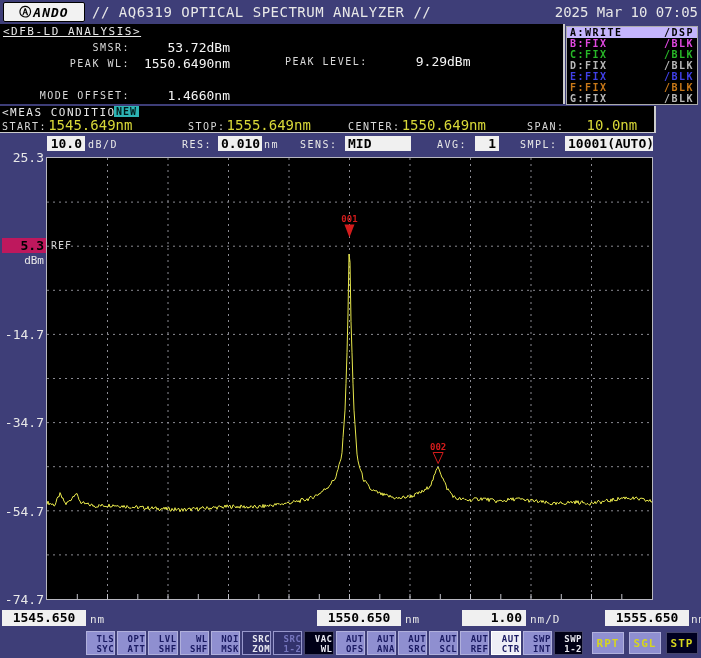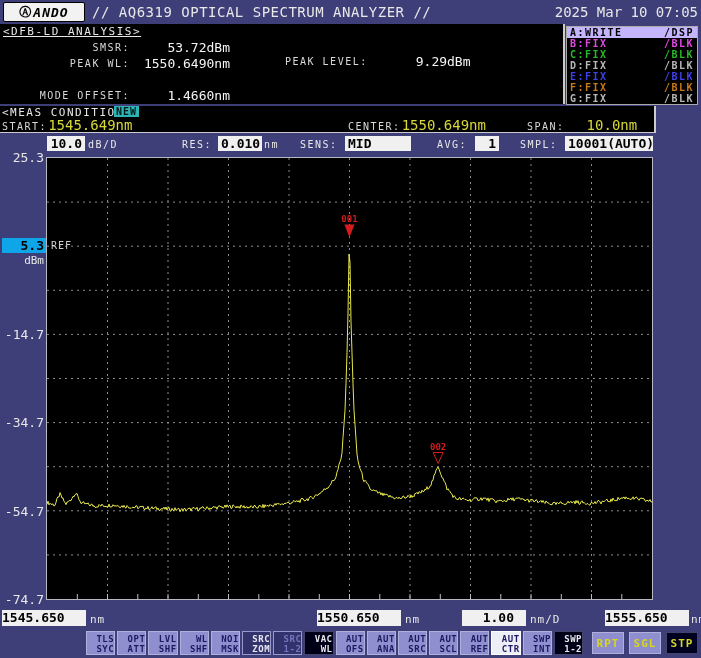--- a/index.html
+++ b/index.html
@@ -36,26 +36,26 @@
   .mvalue{color:#d8d838;font-size:14px;margin-left:1px;}
   
   .slabel{position:absolute;top:139px;color:#e8e8e8;font-size:10px;letter-spacing:1.5px;white-space:nowrap;}
   .sbox{position:absolute;top:136px;height:15px;line-height:15px;background:#f0f0f0;color:#000;
     font-size:13px;font-weight:bold;padding:0 3px;white-space:nowrap;}
   
   .plot{position:absolute;left:46px;top:157px;width:607px;height:443px;background:#000;
     border:1px solid #b8b8c0;box-sizing:border-box;}
   .ref-text{position:absolute;left:4px;top:82px;color:#d0d0d0;font-size:10px;letter-spacing:1px;}
   .ylabel{position:absolute;left:0;width:44px;text-align:right;color:#e8e8e8;font-size:13px;white-space:nowrap;}
-  .ref-box{position:absolute;left:2px;top:238px;width:42px;height:15px;line-height:15px;background:#0ea5e9;
+  .ref-box{position:absolute;left:2px;top:238px;width:42px;height:15px;line-height:15px;background:#be185d;
     color:#000;font-size:13px;font-weight:bold;text-align:right;padding-right:2px;}
   .dbm-label{position:absolute;left:0;top:254px;width:44px;text-align:right;color:#e8e8e8;font-size:11px;}
   
   .xbox{position:absolute;top:610px;height:16px;line-height:16px;background:#f0f0f0;color:#000;
-    font-size:13px;font-weight:bold;white-space:nowrap;}
+    font-size:13px;font-weight:bold;text-align:center;white-space:nowrap;}
   .xunit{position:absolute;top:613px;color:#e8e8e8;font-size:11px;letter-spacing:1px;white-space:nowrap;}
   
   .softkeys{position:absolute;left:86px;top:631px;width:497px;display:flex;gap:2px;}
   .skey{flex:1;height:24px;box-sizing:border-box;padding-top:2px;text-align:right;
     font-size:9px;line-height:10px;font-weight:bold;letter-spacing:0.5px;cursor:default;}
   .sweepkeys{position:absolute;left:592px;top:632px;width:106px;display:flex;gap:5px;}
   .swkey{flex:1;height:22px;line-height:22px;box-sizing:border-box;text-align:center;
     font-size:11px;font-weight:bold;letter-spacing:1px;cursor:default;}
   .v-normal{background:#8f8fd0;color:#1a1a62;border:1px solid #b0b0dc;}
   .v-inverse{background:#32326c;color:#e8e8f0;border:1px solid #9898cc;}
@@ -127,20 +127,24 @@
         <span>/BLK</span>
       </div>
   </div>
 
   <div class="meas-bar">
     <div class="meas-title">&lt;MEAS CONDITION&gt;</div>
     <div class="new-badge">NEW</div>
     <div class="mfield" style="left:2px">
       <span class="mlabel">START:</span>
       <span class="mvalue">1545.649nm</span>
+    </div>
+    <div class="mfield" style="left:188px">
+      <span class="mlabel">STOP:</span>
+      <span class="mvalue">1555.649nm</span>
     </div>
     <div class="mfield" style="left:348px">
       <span class="mlabel">CENTER:</span>
       <span class="mvalue">1550.649nm</span>
     </div>
     <div class="mfield" style="left:527px">
       <span class="mlabel">SPAN:</span>
       <span class="mvalue" style="margin-left:22px">10.0nm</span>
     </div>
   </div>
@@ -210,21 +214,21 @@
         <polygon points="386.13249999999505,294.5093 396.13249999999505,294.5093 391.13249999999505,305.5093" fill="none" stroke="#d41c1c" stroke-width="1"></polygon>
         <text x="391.13249999999505" y="291.5093" fill="#d41c1c" font-size="9" font-weight="bold" text-anchor="middle" font-family="DejaVu Sans Mono, monospace">002</text>
       </svg>
     <div class="ref-text">REF</div>
   </div>
 
   <div class="xbox" style="left:2px;width:84px">1545.650</div>
   <div class="xunit" style="left:90px">nm</div>
   <div class="xbox" style="left:317px;width:84px">1550.650</div>
   <div class="xunit" style="left:405px">nm</div>
-  <div class="xbox" style="left:462px;width:64px;text-align:right;box-sizing:border-box;padding-right:12px">1.00</div>
+  <div class="xbox" style="left:462px;width:64px;text-align:right;box-sizing:border-box;padding-right:4px">1.00</div>
   <div class="xunit" style="left:530px">nm/D</div>
   <div class="xbox" style="left:605px;width:84px">1555.650</div>
   <div class="xunit" style="left:691px">nm</div>
 
   <div class="softkeys">
     <div class="skey v-normal"><span>TLS</span><br><span>SYC</span></div>
     <div class="skey v-normal"><span>OPT</span><br><span>ATT</span></div>
     <div class="skey v-normal"><span>LVL</span><br><span>SHF</span></div>
     <div class="skey v-normal"><span>WL</span><br><span>SHF</span></div>
     <div class="skey v-normal"><span>NOI</span><br><span>MSK</span></div>

